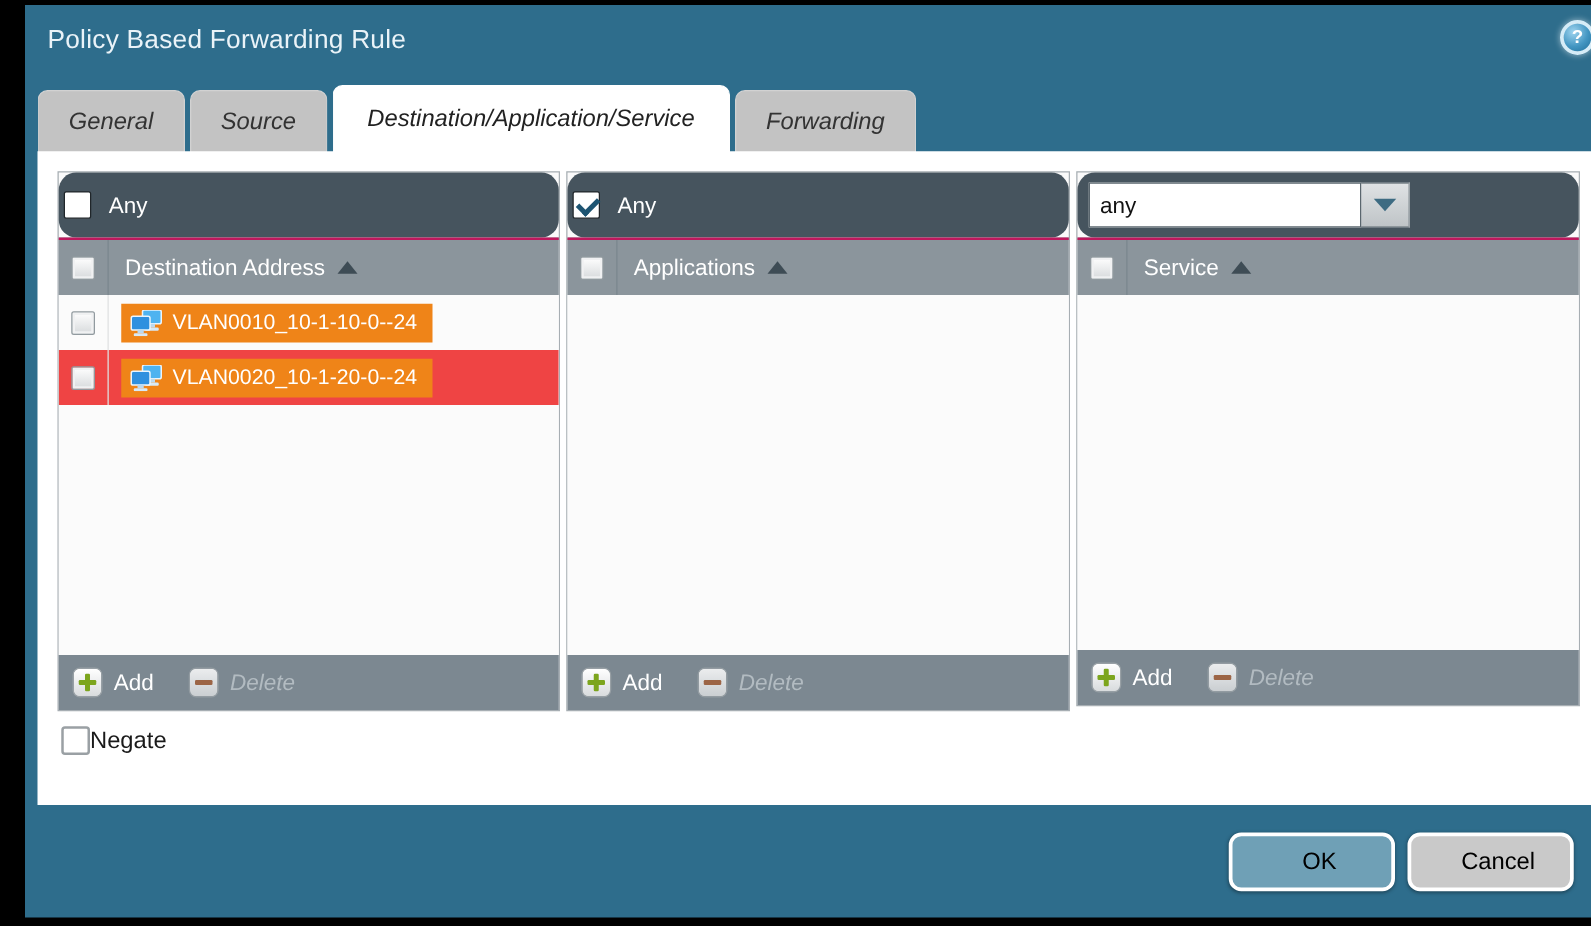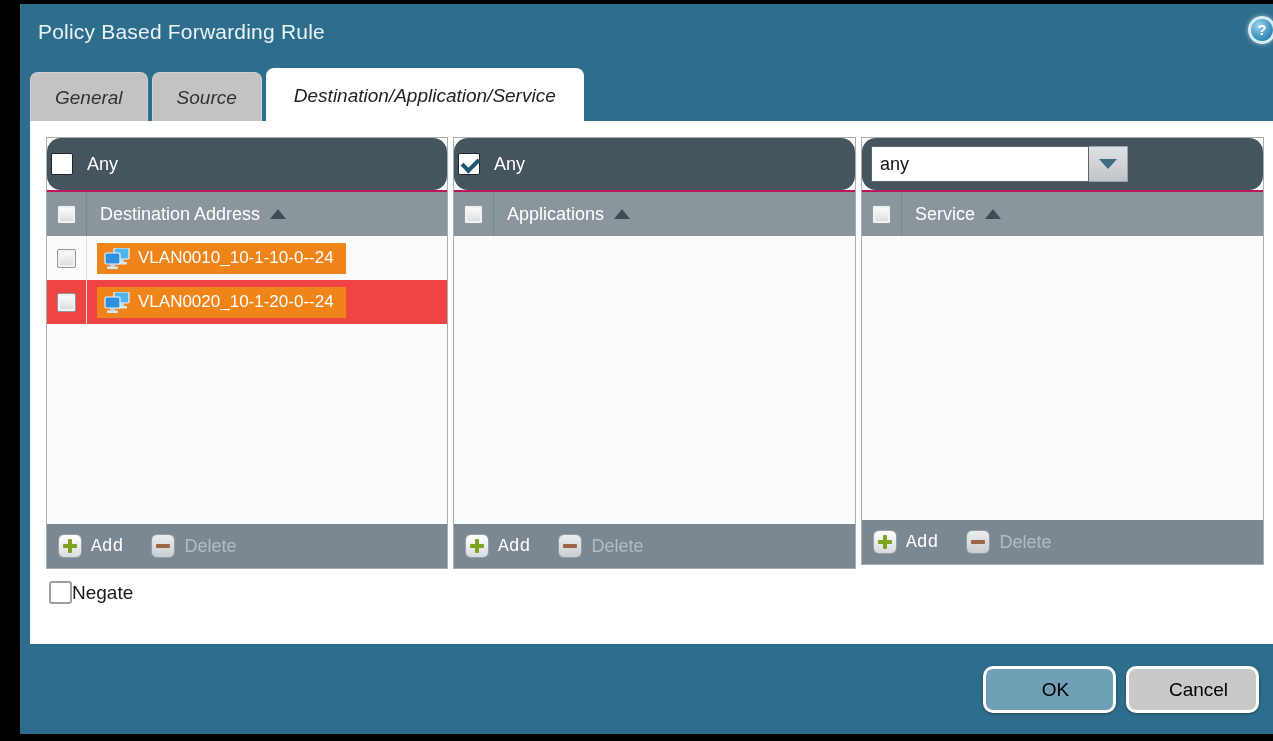--- a/index.html
+++ b/index.html
@@ -51,28 +51,28 @@
 
   .list { flex:1 1 auto; overflow:hidden; background:#FBFBFB; }
   .row { height:44px; display:flex; align-items:stretch; }
   .row.alt { background:#ef4444; }
   .row-cb-cell { width:40px; display:flex; align-items:center; justify-content:center; border-right:1px solid #dfe1e2; }
   .row-content { display:flex; align-items:center; padding-left:10px; }
   .obj-badge { display:inline-flex; align-items:center; gap:8px; background:#EF8418; color:#fff;
                font-size:17px; height:31px; padding:0 12px 0 7px; cursor:pointer; }
 
   .ftr-row { height:44px; background:#7C8891; display:flex; align-items:center; padding-left:11px; flex:0 0 auto; }
-  .tool-btn { display:flex; align-items:center; gap:9px; cursor:pointer;font-family:Liberation Mono, monospace; }
+  .tool-btn { display:flex; align-items:center; gap:9px; cursor:pointer; }
   .tool-ico { width:24px; height:24px; border-radius:6px; border:1px solid #98a0a5;
               background:linear-gradient(#ffffff,#d8dbdd); position:relative; }
   .tool-ico.plus::before { content:""; position:absolute; left:4px; top:9px; width:14px; height:4px; background:#7CA51D; border-radius:1px; }
   .tool-ico.plus::after  { content:""; position:absolute; left:9px; top:4px; width:4px; height:14px; background:#7CA51D; border-radius:1px; }
   .tool-ico.minus::before{ content:""; position:absolute; left:4px; top:9px; width:14px; height:4px; background:#A2603A; border-radius:1px; }
   .add-label { color:#fff; font-size:18px; }
-  .del-label { color:#B2BBC1; font-size:18px; margin-left:26px; }
+  .del-label { color:#B2BBC1; font-size:18px; margin-left:26px;font-style:italic; }
   .del-group .tool-ico { opacity:.85; }
 
   
   .dd-wrap { display:flex; margin-left:5px; }
   .dd-input { width:218px; height:36px; border:1px solid #5a666e; font-size:18px; padding:0 8px;
               font-family:"Liberation Sans", sans-serif; color:#111; }
   .dd-btn { width:39px; height:36px; background:linear-gradient(#dfe2e4,#bfc4c7); border:1px solid #9aa2a7;
             border-left:none; display:flex; align-items:center; justify-content:center; cursor:pointer; }
   .dd-arrow { width:0; height:0; border-left:9px solid transparent; border-right:9px solid transparent;
               border-top:10px solid #3D6B82; }
@@ -96,20 +96,21 @@
 
 <div class="dialog">
 
   <div class="title">Policy Based Forwarding Rule</div>
   <div class="help">?</div>
 
   <div class="tabs">
     <div class="tab">General</div>
     <div class="tab">Source</div>
     <div class="tab active">Destination/Application/Service</div>
+    <div class="tab">Forwarding</div>
   </div>
 
   <div class="content">
 
     <div class="panel p1">
       <div class="any-row">
         <span class="cb"></span>
         <span class="any-label">Any</span>
       </div>
       <div class="hdr-row">

